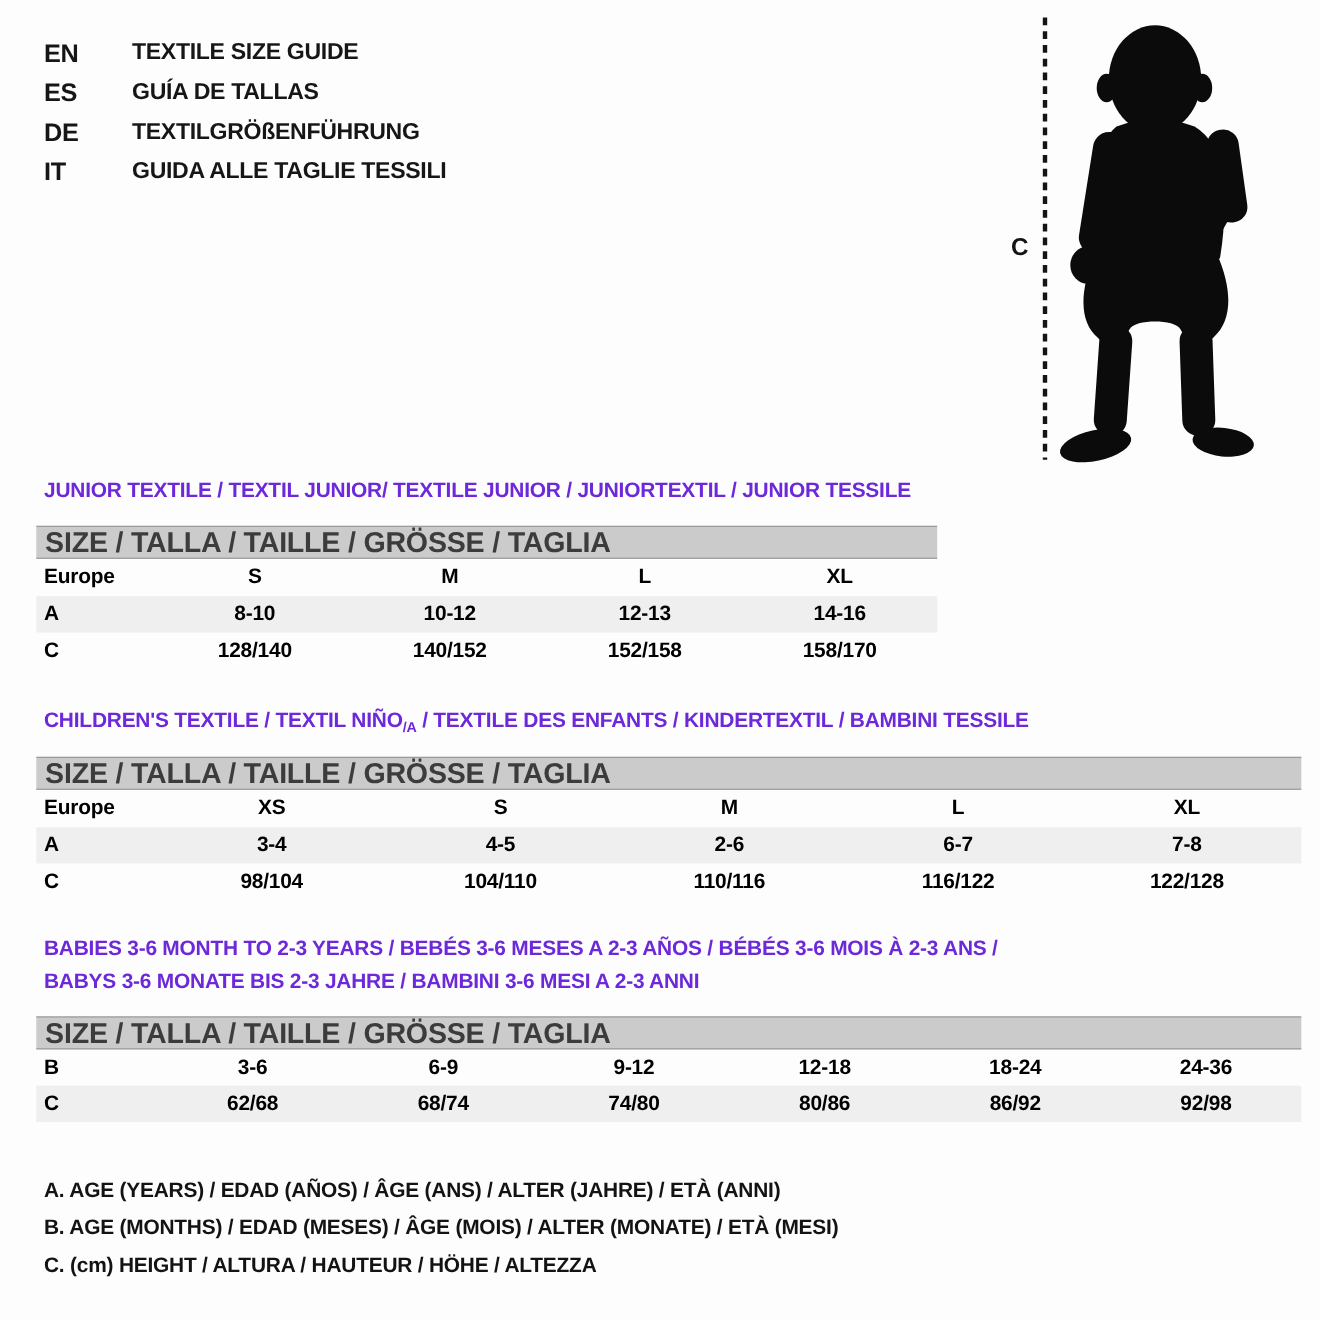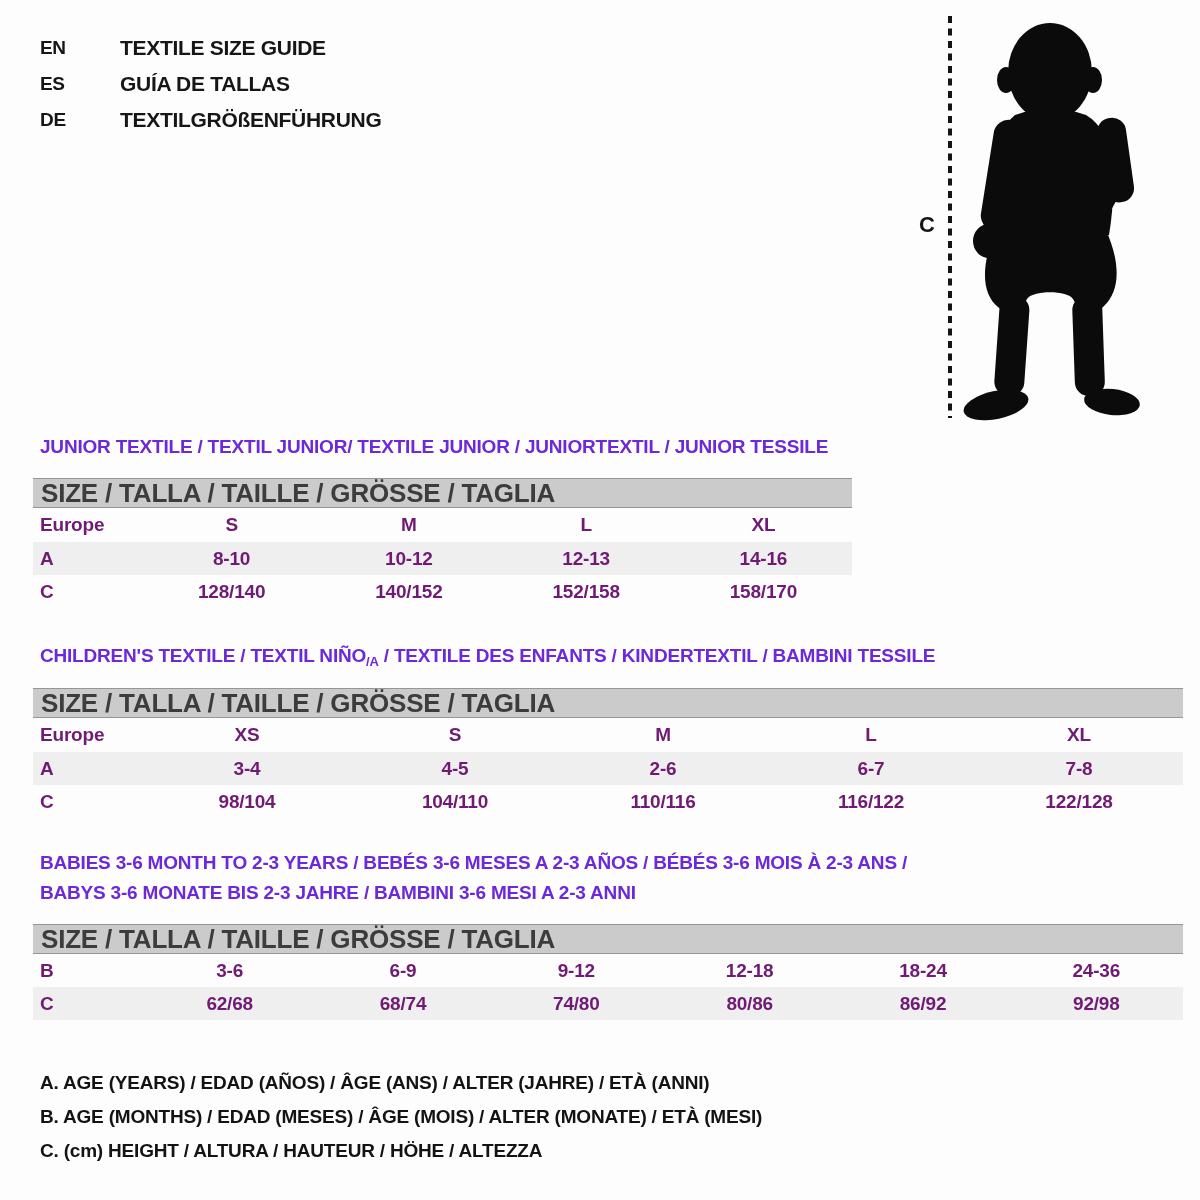--- a/index.html
+++ b/index.html
@@ -7,35 +7,35 @@
     width:1200px;height:1200px;position:relative;overflow:hidden;
     background:#fdfdfd;
     font-family:"Liberation Sans","DejaVu Sans",sans-serif;
     color:#161616;
   }
   .abs{position:absolute;}
 
   
   .lang-block{left:40px;top:30px;}
   .lang-row{display:flex;height:36px;line-height:36px;}
-  .lang-code{width:80px;font-size:19px;font-weight:bold;letter-spacing:-0.3px;}
+  .lang-code{width:80px;font-size:23px;font-weight:bold;letter-spacing:-0.3px;}
   .lang-title{font-size:21px;font-weight:bold;letter-spacing:-0.3px;white-space:nowrap;}
 
   
   .sec-title{font-size:19px;font-weight:bold;letter-spacing:-0.2px;white-space:nowrap;color:#6d28d9;}
   .sub-small{font-size:13px;font-weight:bold;vertical-align:-4px;}
 
   
   .tbl{position:absolute;}
   .size-bar{
     height:28px;line-height:28px;background:#cbcbcb;
     border-top:1px solid #969696;border-bottom:1px solid #969696;
     padding-left:8px;font-size:26px;font-weight:bold;color:#3c3c3c;letter-spacing:-0.2px;
   }
-  .trow{display:flex;align-items:center;font-size:19px;font-weight:bold;color:#701a75;letter-spacing:-0.2px;}
+  .trow{display:flex;align-items:center;font-size:19px;font-weight:bold;color:#000000;letter-spacing:-0.2px;}
   .trow.hrow{height:34px;}
   .trow.drow{height:33px;}
   .trow.shaded{background:#efefef;}
   .lab{width:110px;padding-left:7px;box-sizing:border-box;text-align:left;}
   .cell{flex:1;text-align:center;}
 
   
   .notes{left:40px;top:1066px;}
   .note-line{font-size:19px;font-weight:bold;letter-spacing:-0.2px;line-height:34px;white-space:nowrap;color:#131313;}
 
@@ -51,20 +51,24 @@
     <span class="lang-code">EN</span>
     <span class="lang-title">TEXTILE SIZE GUIDE</span>
   </div>
   <div class="lang-row">
     <span class="lang-code">ES</span>
     <span class="lang-title">GUÍA DE TALLAS</span>
   </div>
   <div class="lang-row">
     <span class="lang-code">DE</span>
     <span class="lang-title">TEXTILGRÖßENFÜHRUNG</span>
+  </div>
+  <div class="lang-row">
+    <span class="lang-code">IT</span>
+    <span class="lang-title">GUIDA ALLE TAGLIE TESSILI</span>
   </div>
 </div>
 
 <div class="abs figure-wrap">
   <svg width="255" height="420" viewBox="0 0 255 420" xmlns="http://www.w3.org/2000/svg">
     <g>
       <line x1="50" y1="8" x2="50" y2="410" stroke="#141414" stroke-width="4" stroke-dasharray="7 5.5"></line>
     </g>
     <g fill="#0b0b0b">
 

